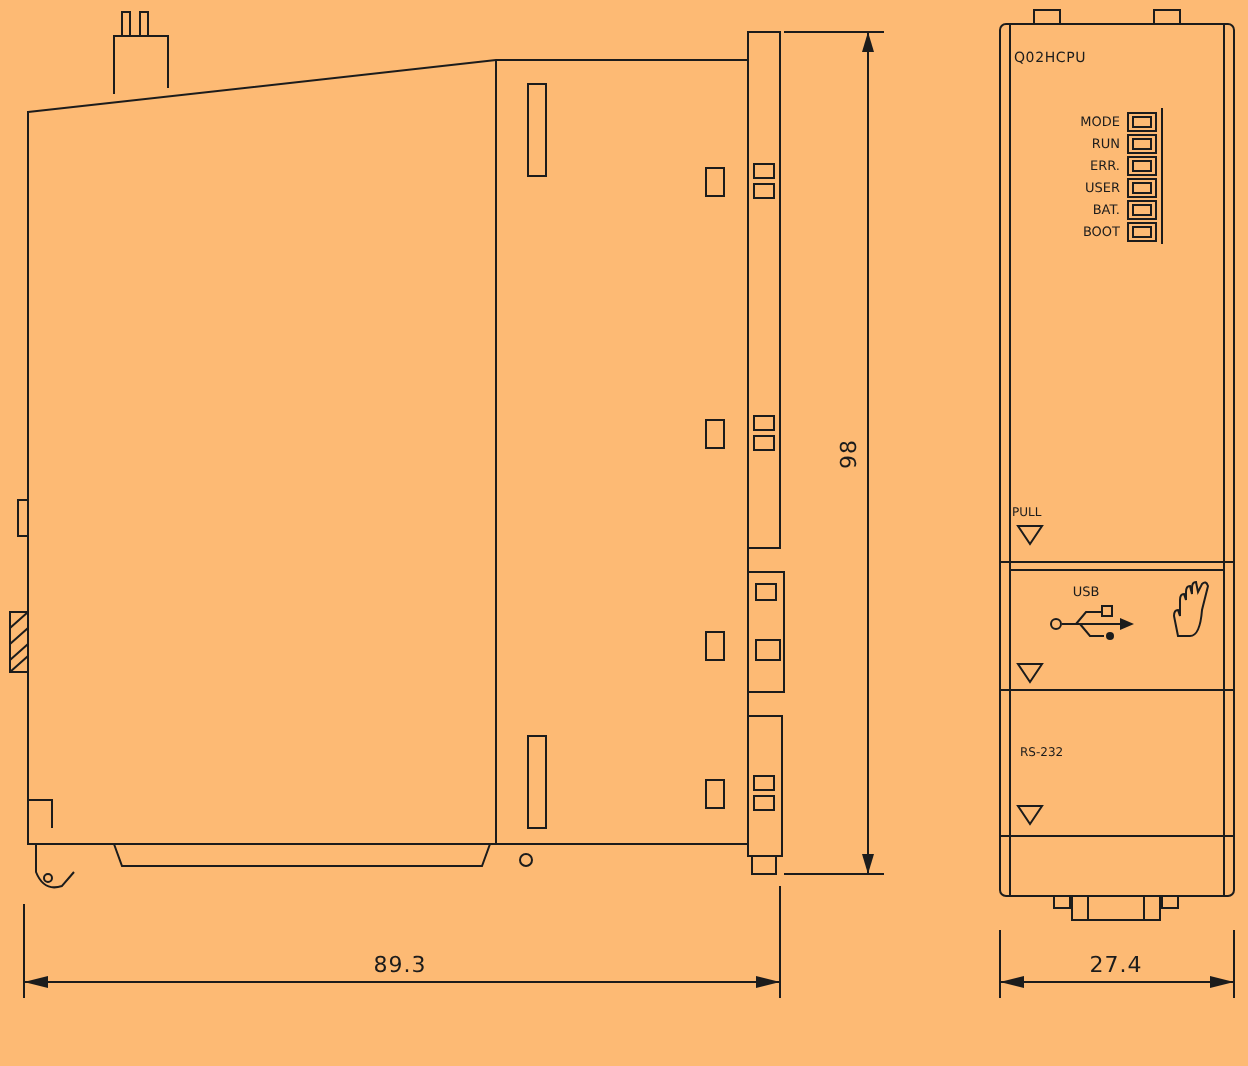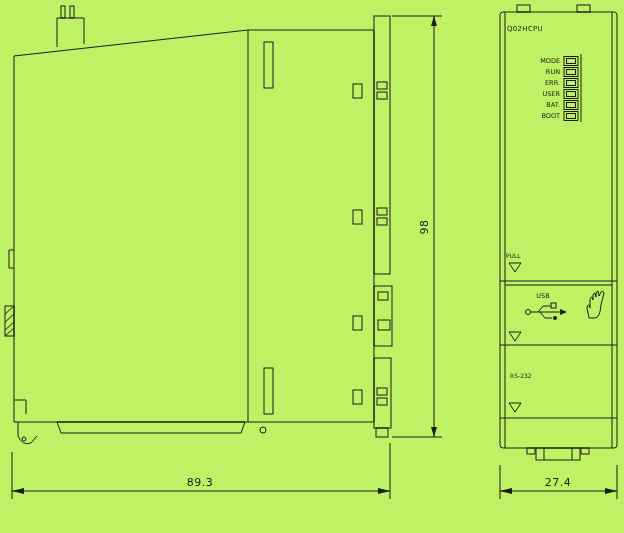--- a/index.html
+++ b/index.html
@@ -1,16 +1,16 @@
 <!DOCTYPE html>
 <html><head>
 <meta charset="utf-8">
 <style>
   html,body{margin:0;padding:0;background:#ffffff;}
-  .canvas{position:relative;width:624px;height:533px;background:#bef264;overflow:hidden;
+  .canvas{position:relative;width:624px;height:533px;background:#fdba74;overflow:hidden;
           font-family:"DejaVu Sans","Liberation Sans",sans-serif;}
   svg{display:block;}
   .ln{stroke:#1c1c1c;stroke-width:1;fill:none;}
   .fl{fill:#1c1c1c;stroke:none;}
   .txt{fill:#1c1c1c;stroke:none;font-family:"DejaVu Sans","Liberation Sans",sans-serif;}
   .dim{font-size:11px;letter-spacing:0.5px;}
   .small{font-size:6.5px;}
   .tiny{font-size:6px;}
 </style>
 </head>

